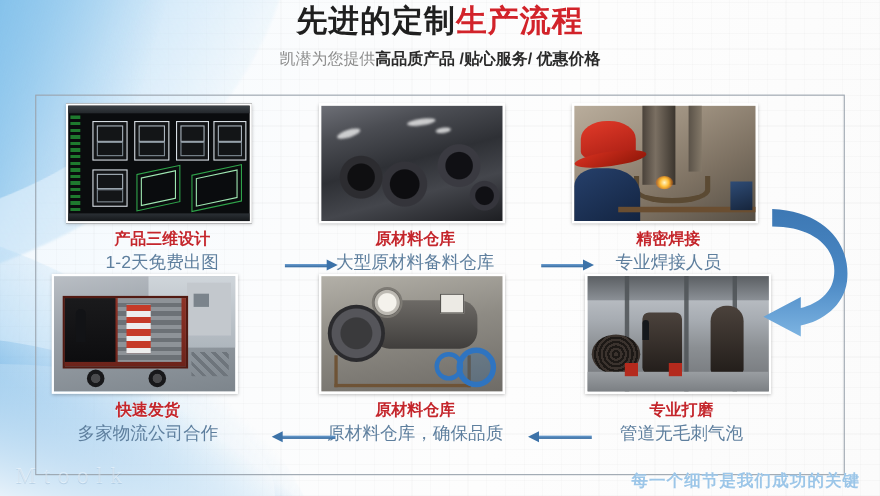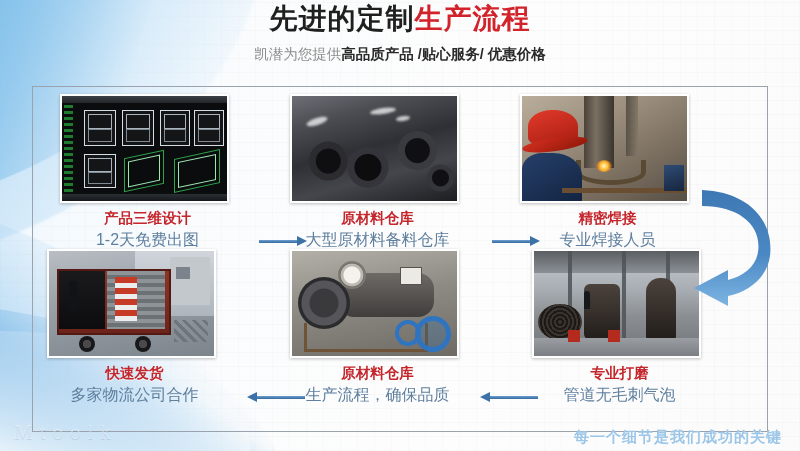--- a/index.html
+++ b/index.html
@@ -277,21 +277,21 @@
         <div class="vessel"></div>
           <div class="flange"></div>
           <div class="gauge"></div>
         <div class="panelbox"></div>
           <div class="stand"></div>
         <div class="valve"></div>
           <div class="valve2"></div>
       </div>
       <div class="cap">
         <div class="t">原材料仓库</div>
-        <div class="d">生产流程，确保品质</div>
+        <div class="d">原材料仓库，确保品质</div>
       </div>
     </div>
 
     <div class="cell c5">
       <div class="photo ph-shop">
         <div class="roof"></div>
         <div class="beam" style="left:34px;"></div>
         <div class="beam" style="left:88px;"></div>
         <div class="beam" style="left:132px;"></div>
         <div class="coil"></div>

